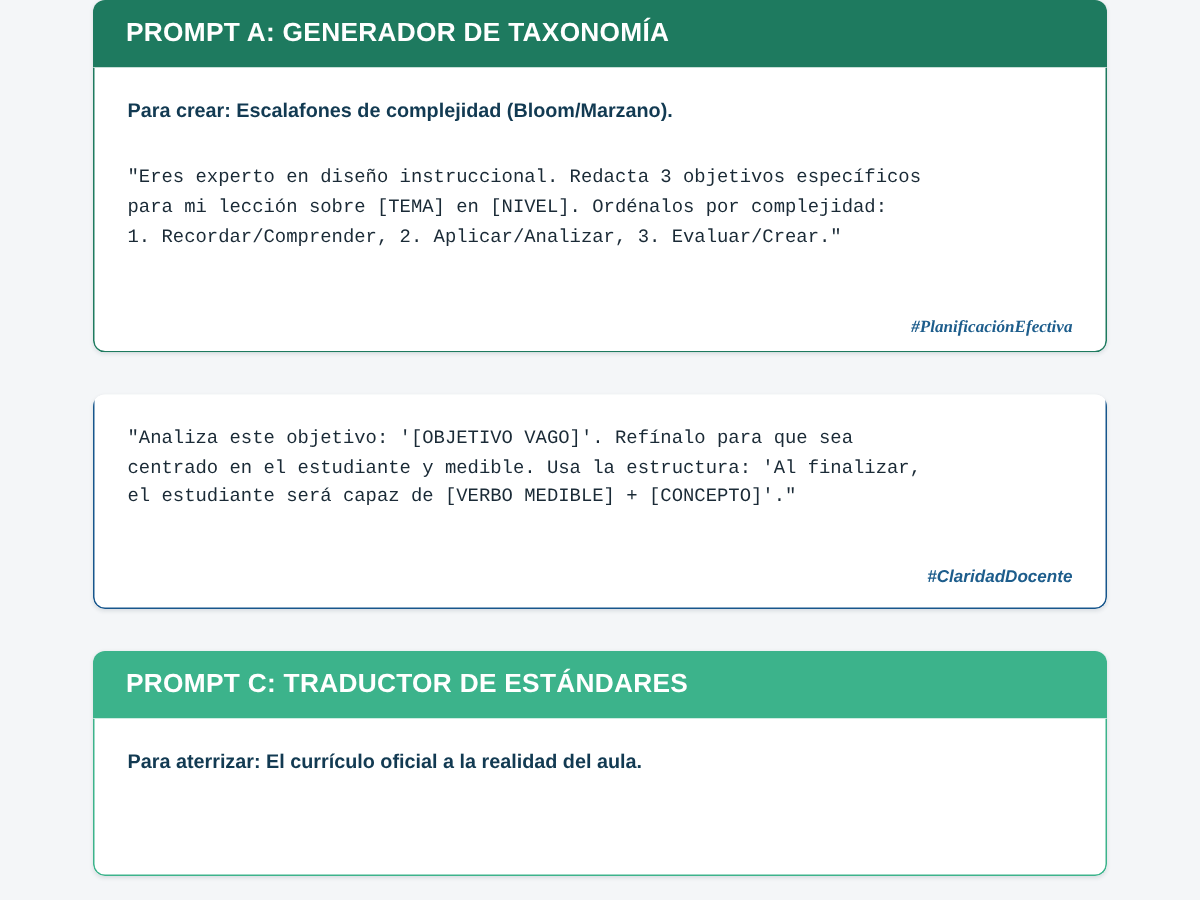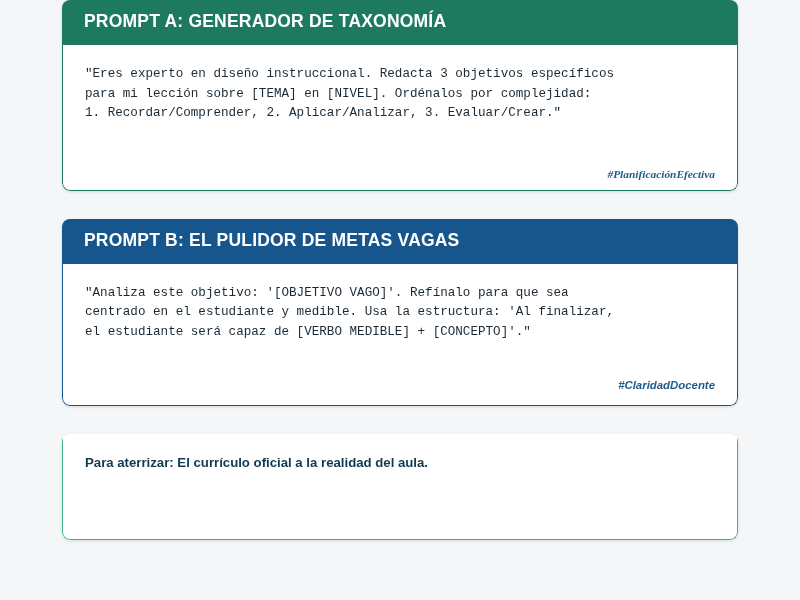--- a/index.html
+++ b/index.html
@@ -80,38 +80,39 @@
 </style>
 </head>
 <body style="background: rgb(244, 246, 248);">
 
 <div class="page">
   <div class="stack">
 
     <div class="card card-a">
       <div class="card-head" style="background: rgb(30, 122, 95);">PROMPT A: GENERADOR DE TAXONOMÍA</div>
       <div class="card-body" style="border-color: rgb(30, 122, 95);">
+        <p class="purpose">Para crear: Escalafones de complejidad (Bloom/Marzano).</p>
         <pre class="prompt-text">"Eres experto en diseño instruccional. Redacta 3 objetivos específicos
 para mi lección sobre [TEMA] en [NIVEL]. Ordénalos por complejidad:
 1. Recordar/Comprender, 2. Aplicar/Analizar, 3. Evaluar/Crear."</pre>
         <div class="hashtag" style="color: rgb(29, 93, 140);">#PlanificaciónEfectiva</div>
       </div>
     </div>
 
     <div class="card card-b">
-      <div class="card-head" style="background: rgb(23, 86, 140);">PROMPT B: EL PULIDOR DE METAS VAGAS</div>
       <div class="card-body" style="border-color: rgb(23, 86, 140);">
         <pre class="prompt-text">"Analiza este objetivo: '[OBJETIVO VAGO]'. Refínalo para que sea
 centrado en el estudiante y medible. Usa la estructura: 'Al finalizar,
 el estudiante será capaz de [VERBO MEDIBLE] + [CONCEPTO]'."</pre>
         <div class="hashtag" style="color: rgb(29, 93, 140);">#ClaridadDocente</div>
       </div>
     </div>
 
     <div class="card card-c">
+      <div class="card-head" style="background: rgb(60, 179, 139);">PROMPT C: TRADUCTOR DE ESTÁNDARES</div>
       <div class="card-body" style="border-color: rgb(60, 179, 139);">
         <p class="purpose">Para aterrizar: El currículo oficial a la realidad del aula.</p>
         <pre class="prompt-text"></pre>
       </div>
     </div>
 
   </div>
 </div>
 
 </body></html>

